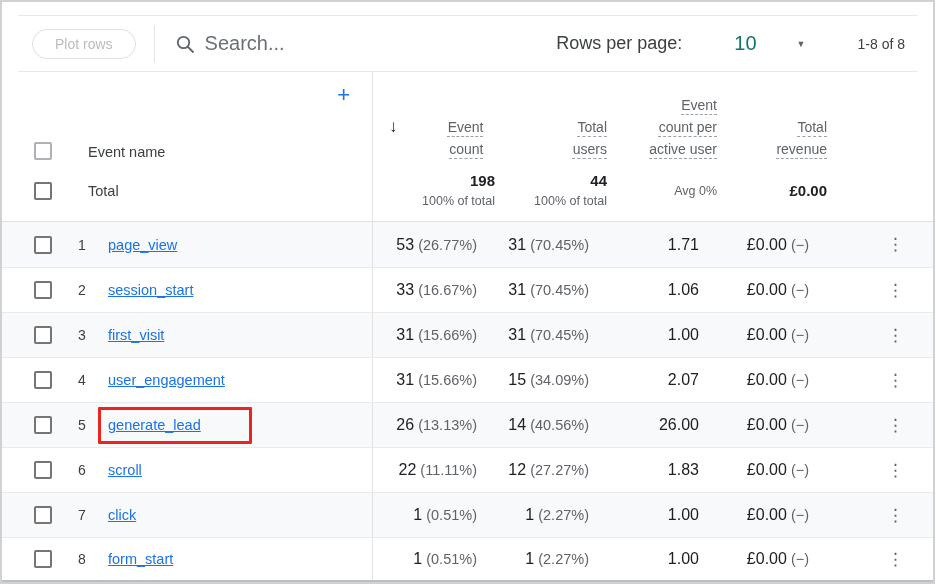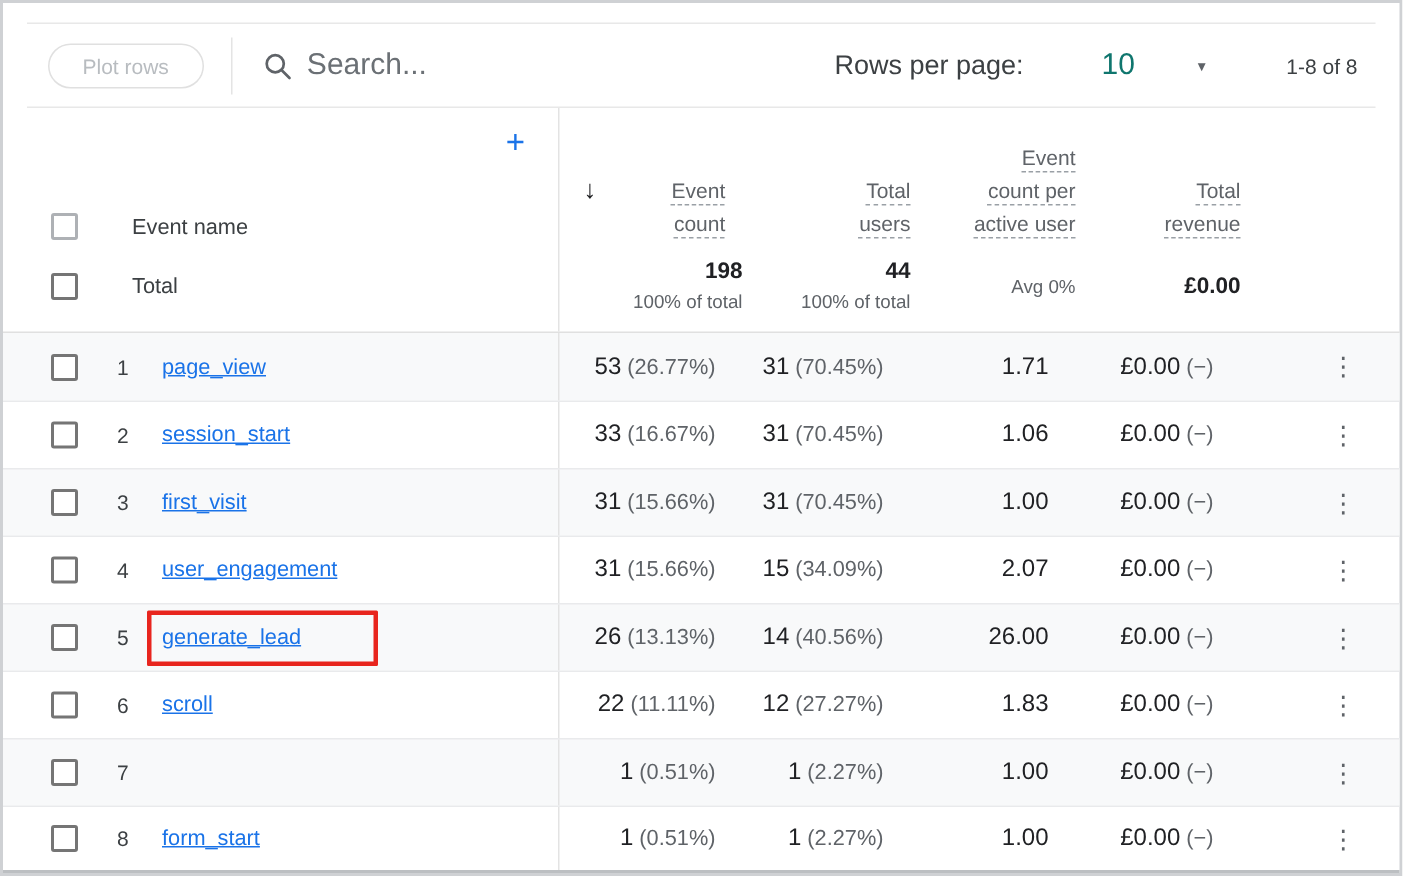--- a/index.html
+++ b/index.html
@@ -290,20 +290,23 @@
       <div class="col-menu">
           <span class="menu-icon">⋮</span>
         </div>
     </div>
   </div>
 
   <div class="tbl-row data-row alt">
     <div class="left-sec">
       <span class="checkbox"></span>
       <span class="num-cell">7</span>
+      <span class="name-cell">
+          <a class="event-link">click</a>
+        </span>
     </div>
     <div class="right-sec">
       <div class="col-count"><span class="val-main">1</span><span class="val-pct">(0.51%)</span></div>
       <div class="col-users"><span class="val-main">1</span><span class="val-pct">(2.27%)</span></div>
       <div class="col-peruser"><span class="val-main">1.00</span></div>
       <div class="col-revenue"><span class="val-main">£0.00</span><span class="val-pct">(−)</span></div>
       <div class="col-menu">
           <span class="menu-icon">⋮</span>
         </div>
     </div>

